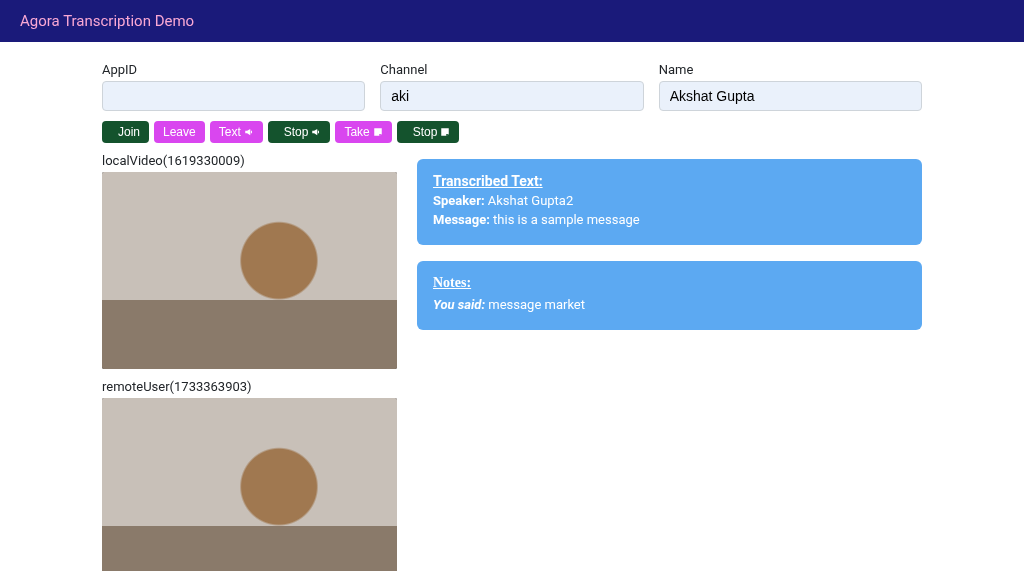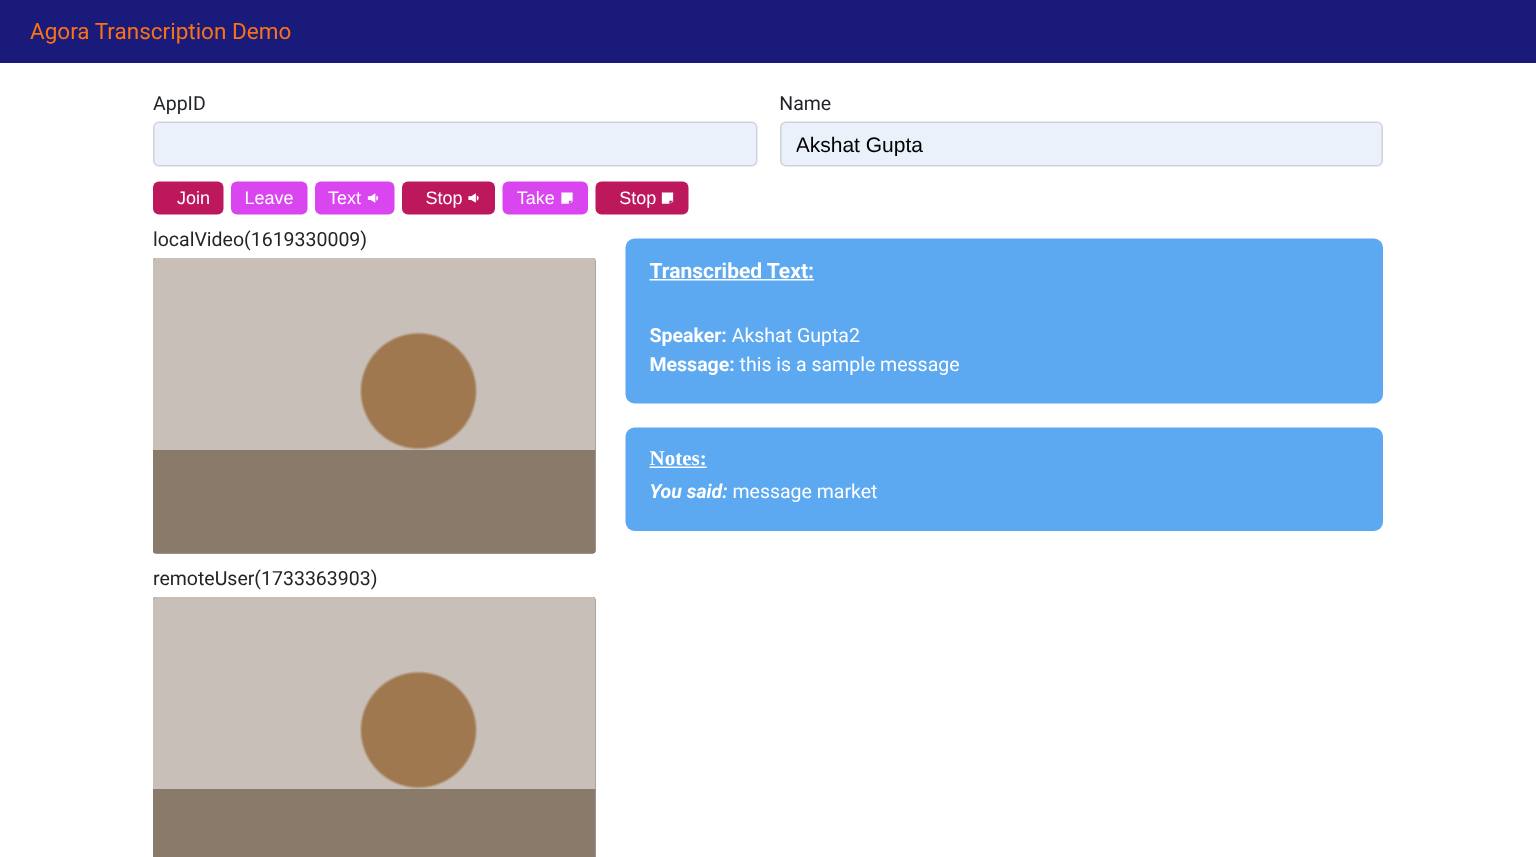--- a/index.html
+++ b/index.html
@@ -1,70 +1,74 @@
 <!DOCTYPE html>
 <html><head>
 <meta charset="utf-8">
 <style>
   * { box-sizing: border-box; margin: 0; padding: 0; }
   body { font-family: -apple-system, BlinkMacSystemFont, "Segoe UI", Roboto, sans-serif; font-size: 14px; color: #212529; background: #fff; }
-  .navbar { background: #1a1a7a; color: #f97316; padding: 12px 20px; font-size: 15px; }
+  .navbar { background: #1a1a7a; color: #f9a8d4; padding: 12px 20px; font-size: 15px; }
   .container { max-width: 820px; margin: 0 auto; padding: 20px 0; }
   .form-row { display: flex; gap: 15px; margin-bottom: 10px; justify-content: center; }
   .form-group { flex: 1; }
   .form-label { display: block; font-size: 13px; margin-bottom: 4px; }
   .form-control {
     width: 100%; padding: 6px 10px; font-size: 14px;
     background: #eaf1fb; border: 1px solid #ced4da; border-radius: 4px;
   }
   .btn-row { display: flex; gap: 5px; margin-bottom: 10px; }
   .btn {
     background: #d946ef; color: #fff; border: none; border-radius: 4px;
     padding: 4px 9px; font-size: 12px; cursor: pointer;
     display: inline-flex; align-items: center; gap: 3px;
   }
-  .btn.light { background: #be185d; padding-left: 16px; }
+  .btn.light { background: #14532d; padding-left: 16px; }
   .icon { width: 10px; height: 10px; display: inline-block; }
   .main-row { display: flex; gap: 20px; align-items: flex-start; }
   .video-col { width: 295px; }
   .video-label { font-size: 13px; margin-bottom: 4px; }
   .video-box {
     width: 295px; height: 197px; background: #3a3a3a; border-radius: 2px;
     position: relative; overflow: hidden; margin-bottom: 10px;
   }
   .video-placeholder {
     position: absolute; inset: 0;
     background:
       radial-gradient(circle at 60% 45%, #a07850 0 18%, transparent 19%),
       linear-gradient(#c8c0b8 0 65%, #8a7a6a 65% 100%);
   }
   .text-col { flex: 1; padding-top: 6px; }
   .card {
     background: #5ca9f2; color: #fff; border-radius: 6px;
     padding: 14px 16px; margin-bottom: 16px; font-size: 13px;
   }
-  .card .title { font-weight: 700; text-decoration: underline; margin-bottom: 28px; font-size: 14px; }
+  .card .title { font-weight: 700; text-decoration: underline; margin-bottom: 4px; font-size: 14px; }
   .card .label { font-weight: 700; }
   .card p { margin-bottom: 4px; }
   .card .notes-title { margin-bottom: 6px; font-family: Liberation Serif, serif; }
   .ital { font-style: italic; font-weight: 700; }
 </style>
 </head>
 <body>
 
 <div class="navbar">
   <span>Agora Transcription Demo</span>
 </div>
 
 <div class="container">
 
   <div class="form-row">
     <div class="form-group">
       <label class="form-label">AppID</label>
       <input class="form-control" value="" style="">
+    </div>
+    <div class="form-group">
+      <label class="form-label">Channel</label>
+      <input class="form-control" value="aki" style="">
     </div>
     <div class="form-group">
       <label class="form-label">Name</label>
       <input class="form-control" value="Akshat Gupta" style="">
     </div>
   </div>
 
   <div class="btn-row">
     <button class="btn light">
         <span>Join</span>

